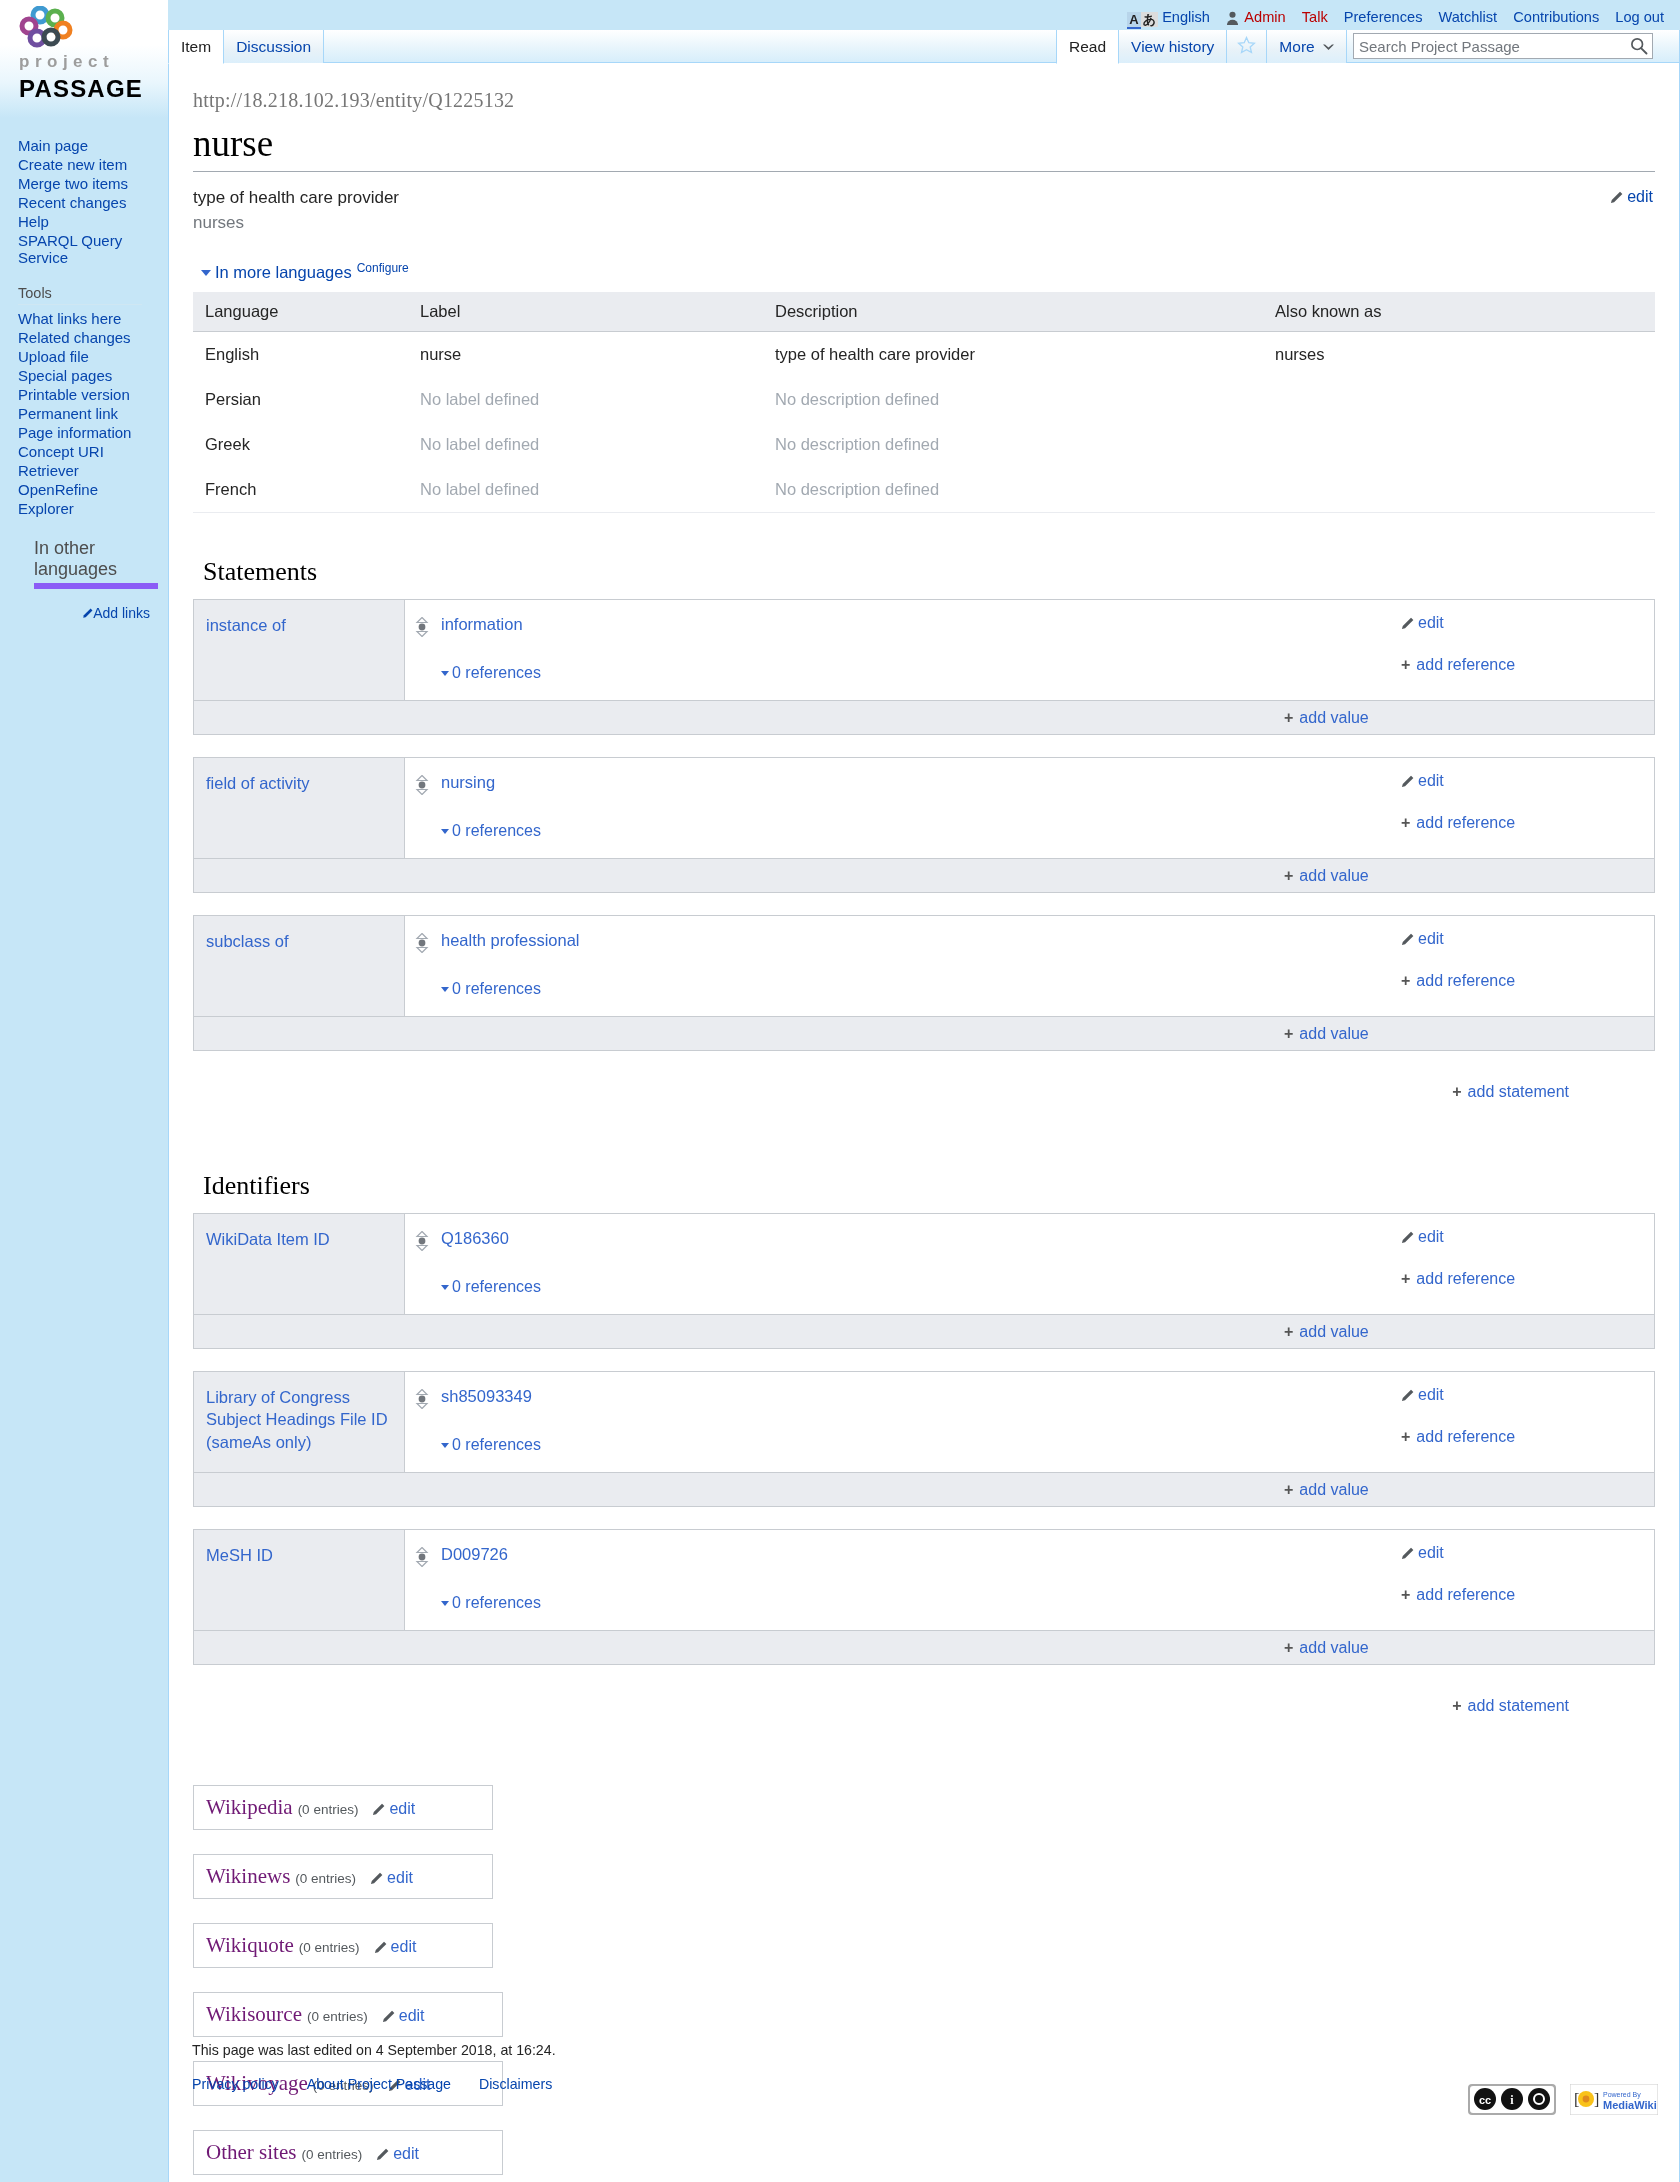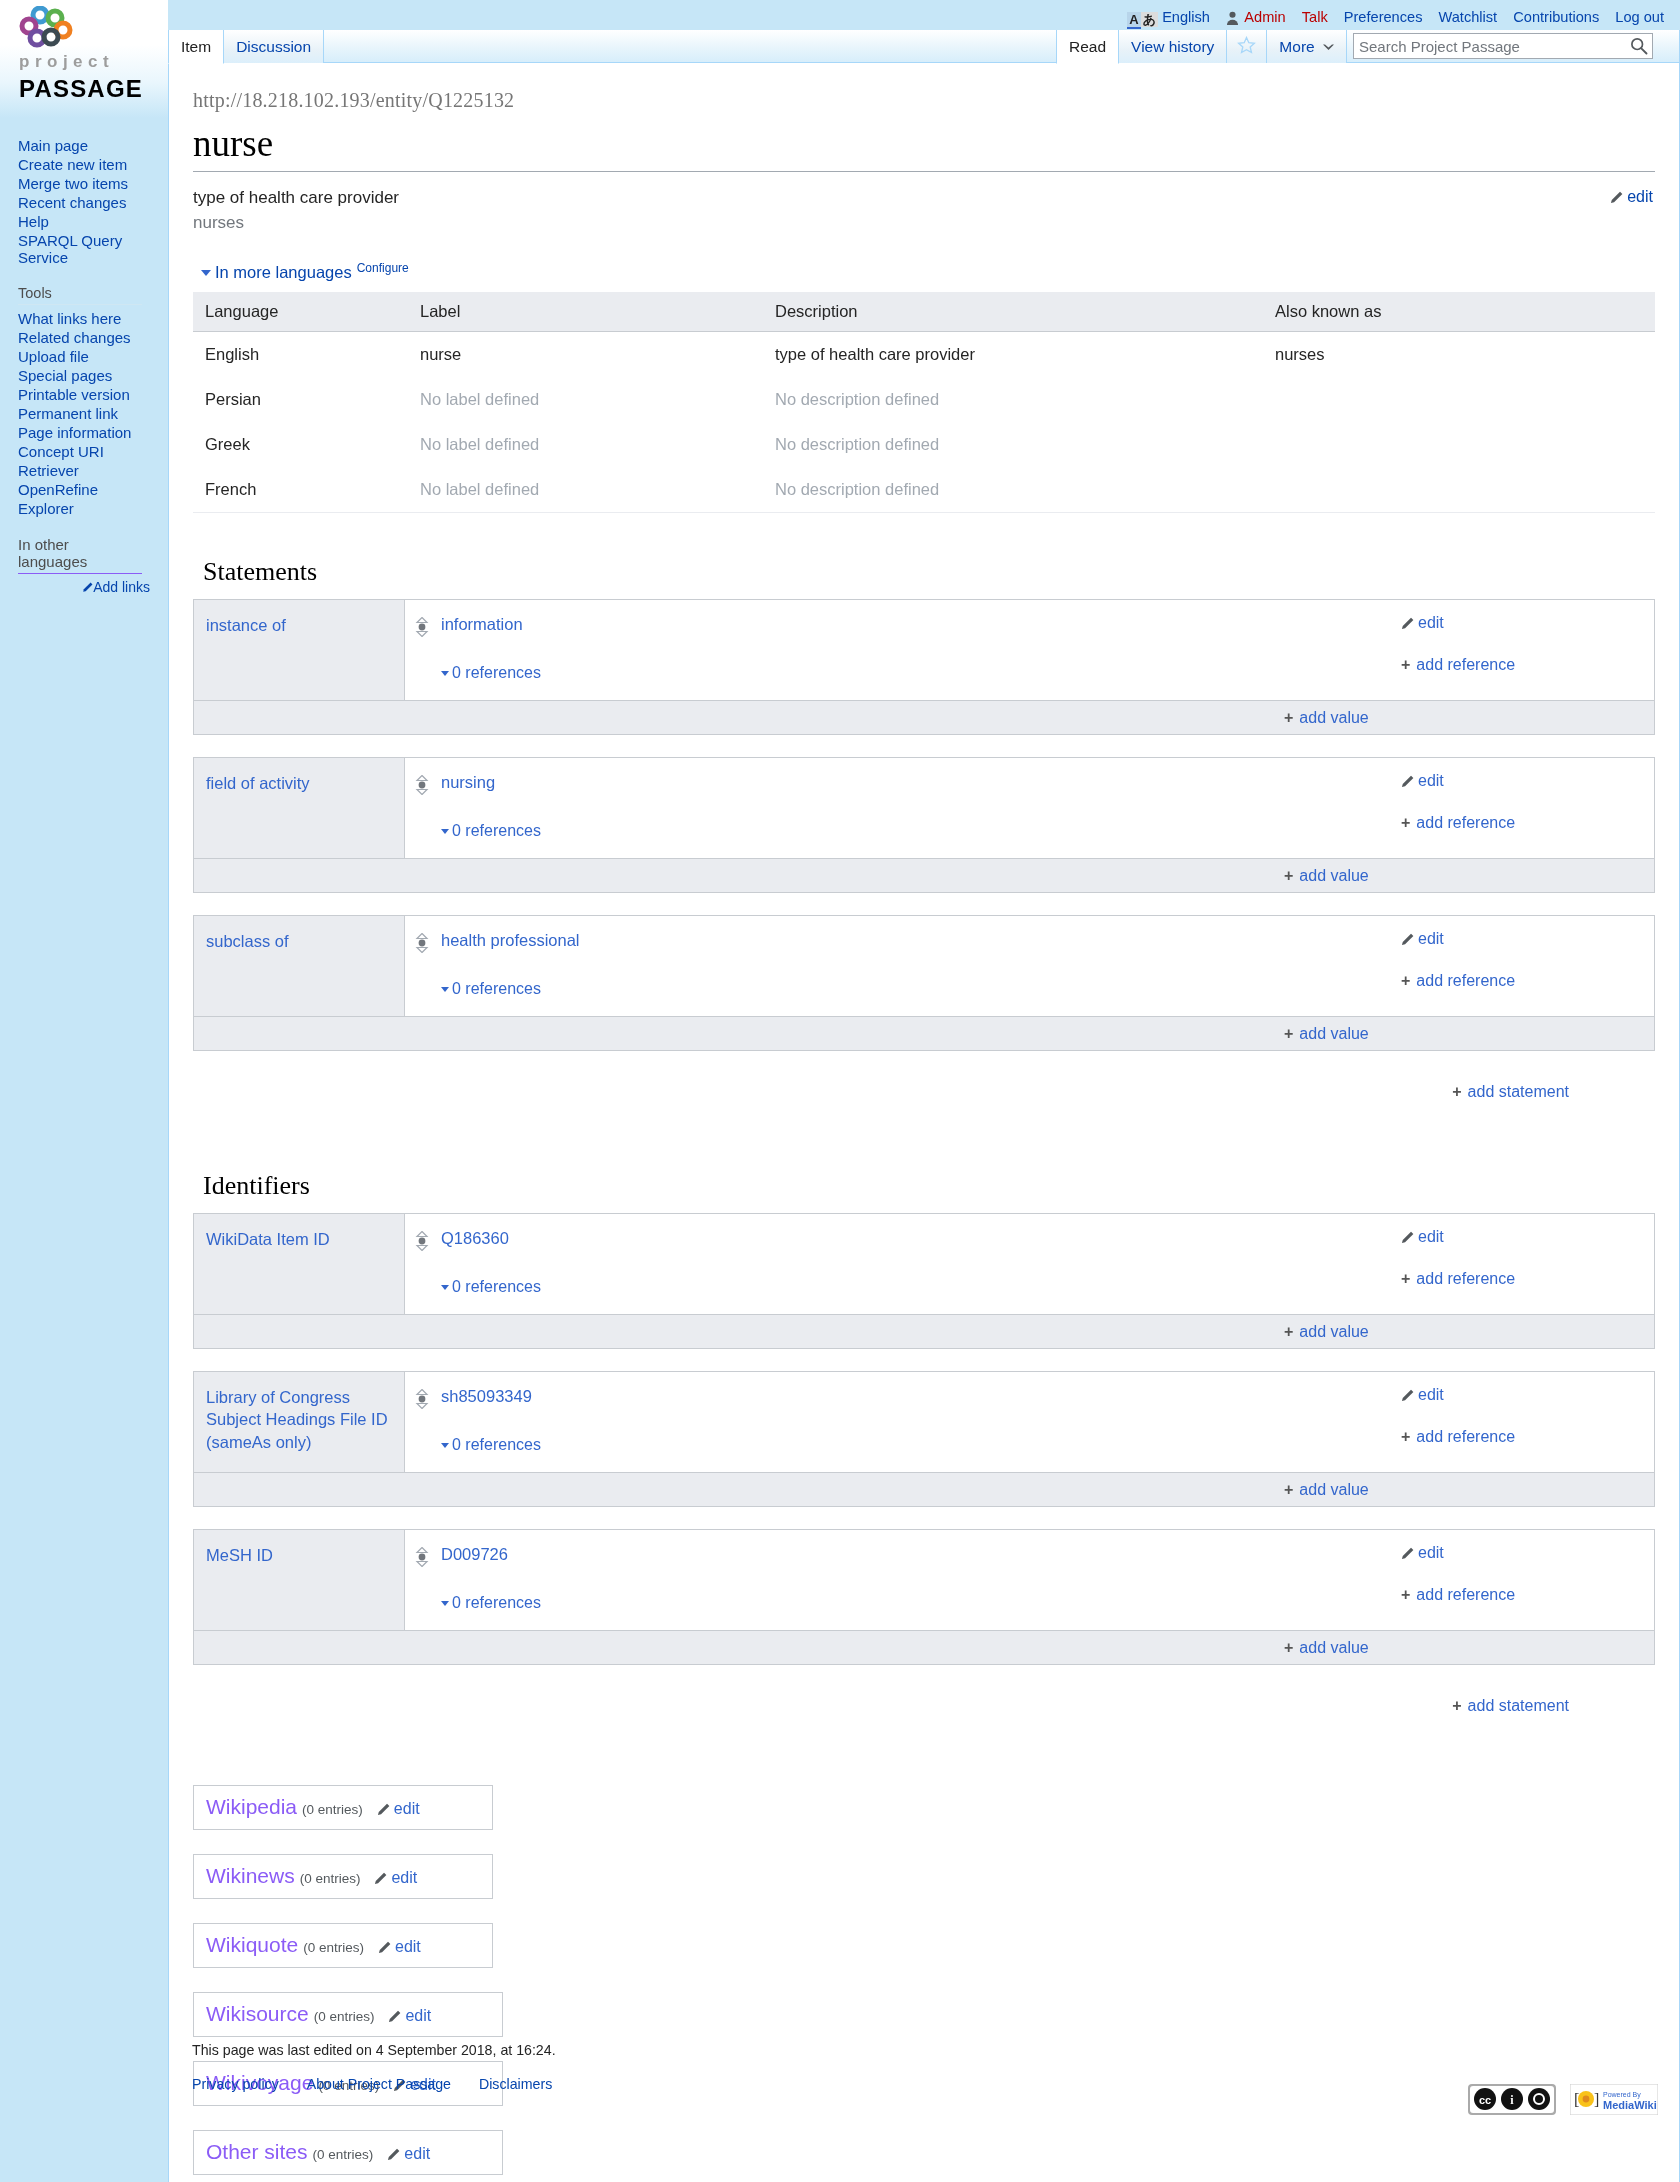--- a/index.html
+++ b/index.html
@@ -38,22 +38,22 @@
     margin:0 0 4px 18px; padding:4px 0 3px 0;
     font-size:14.5px; font-weight:normal; color:#4d4d4d;
     border-bottom:1px solid #cfe7f3; width:124px;
   }
   #panel .portal ul { list-style:none; margin:0; padding:0 0 0 18px; }
   #panel .portal li { margin:0; padding:1px 0; font-size:15px; line-height:17px; }
   #panel .portal li a { color:#0645ad; font-size:15px; }
   #panel .portal.first { margin-top:18px; }
   #otherlangs { margin-left:18px; }
   #otherlangs h3 {
-    margin:0; padding:4px 0 3px 0; font-size:15px; color:#4d4d4d; font-weight:normal;
-    border-bottom:1px solid #8b5cf6; width:124px;
+    margin:16px; padding:4px 0 3px 0; font-size:18px; color:#4d4d4d; font-weight:normal;
+    border-bottom:6px solid #8b5cf6; width:124px;
   }
   #addlinks { text-align:right; width:132px; margin-top:5px; font-size:14px; }
   #addlinks a { color:#0645ad; }
   .pencil-small { display:inline-block; vertical-align:-1px; }
 
   
   #personal {
     position:absolute; top:0; left:168px; right:0; height:40px;
     text-align:right; padding:9px 16px 0 0; font-size:14.6px;
   }
@@ -198,21 +198,21 @@
   .add-statement { text-align:right; padding:10px 86px 26px 0; font-size:16px; }
   .add-statement a { color:#36c; }
 
   
   #sitelinks { margin-top:44px; }
   .sitelink-box {
     border:1px solid #c8ccd1; width:300px; margin-bottom:24px;
     padding:9px 12px; background:#fff;
   }
   .sitelink-box.wide { width:310px; }
-  .sl-name { font-size:21px; color:#8b5cf6; font-family:Liberation Sans, sans-serif; }
+  .sl-name { font-size:21px; color:#701a75; font-family:Liberation Serif, serif; }
   .sl-count { font-size:13.5px; color:#54595d; margin-left:5px; }
   .sl-edit { font-size:16px; margin-left:14px; }
   .sl-edit a { color:#36c; }
 
   
   #footer {
     position:absolute; top:2020px; left:168px; right:0;
     padding:22px 24px 26px 24px; font-size:14.2px; color:#252525;
     min-height:160px;
   }

